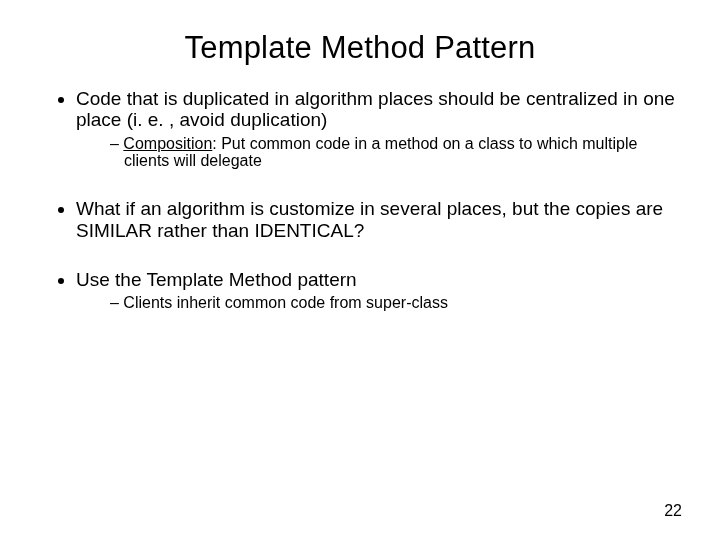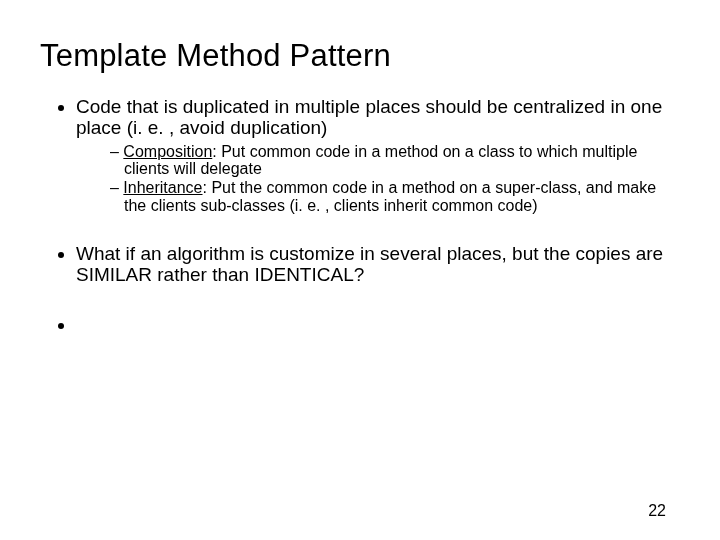--- a/index.html
+++ b/index.html
@@ -13,24 +13,24 @@
     position: relative;
   }
   .slide {
     box-sizing: border-box;
     width: 720px;
     height: 540px;
     padding: 24px 40px 0 40px;
     position: relative;
   }
   .title {
-    text-align: left;
+    text-align: center;
     font-size: 31px;
     font-weight: 400;
-    margin: 14px 0 22px 0;
+    margin: 6px 0 22px 0;
     letter-spacing: 0.2px;
   }
   ul.l1 {
     list-style: disc;
     margin: 0;
     padding-left: 36px;
   }
   ul.l1 > li {
     font-size: 19px;
     line-height: 1.12;
@@ -51,48 +51,49 @@
   ul.l2 > li::before {
     content: "–  ";
   }
   .gap {
     height: 20px;
     list-style: none;
   }
   .underline { text-decoration: underline; }
   .page-number {
     position: absolute;
-    right: 54px;
+    right: 38px;
     bottom: 20px;
     font-size: 16px;
   }
 </style>
 </head>
 <body>
 
 <div class="slide">
   <h1 class="title">Template Method Pattern</h1>
 
   <ul class="l1">
     <li>
-      <span>Code that is duplicated in multiple places should be centralized in one place (i. e. , avoid duplication)</span>
+      <span>Code that is duplicated in algorithm places should be centralized in one place (i. e. , avoid duplication)</span>
       <ul class="l2">
         <li><span class="underline">Composition</span><span>: Put common code in a method on a class to which multiple clients will delegate</span></li>
-        <li><span class="underline">Inheritance</span><span>: Put the common code in a method on a super-class, and make the clients sub-classes (i. e. , clients inherit common code)</span></li>
       </ul>
     </li>
 
     <li class="gap"></li>
 
     <li>
       <span>What if an algorithm is customize in several places, but the copies are SIMILAR rather than IDENTICAL?</span>
     </li>
 
     <li class="gap"></li>
 
     <li>
+      <span>Use the Template Method pattern</span>
       <ul class="l2">
+        <li>Clients inherit common code from super-class</li>
       </ul>
     </li>
   </ul>
 
   <div class="page-number">22</div>
 </div>
 
 </body></html>

